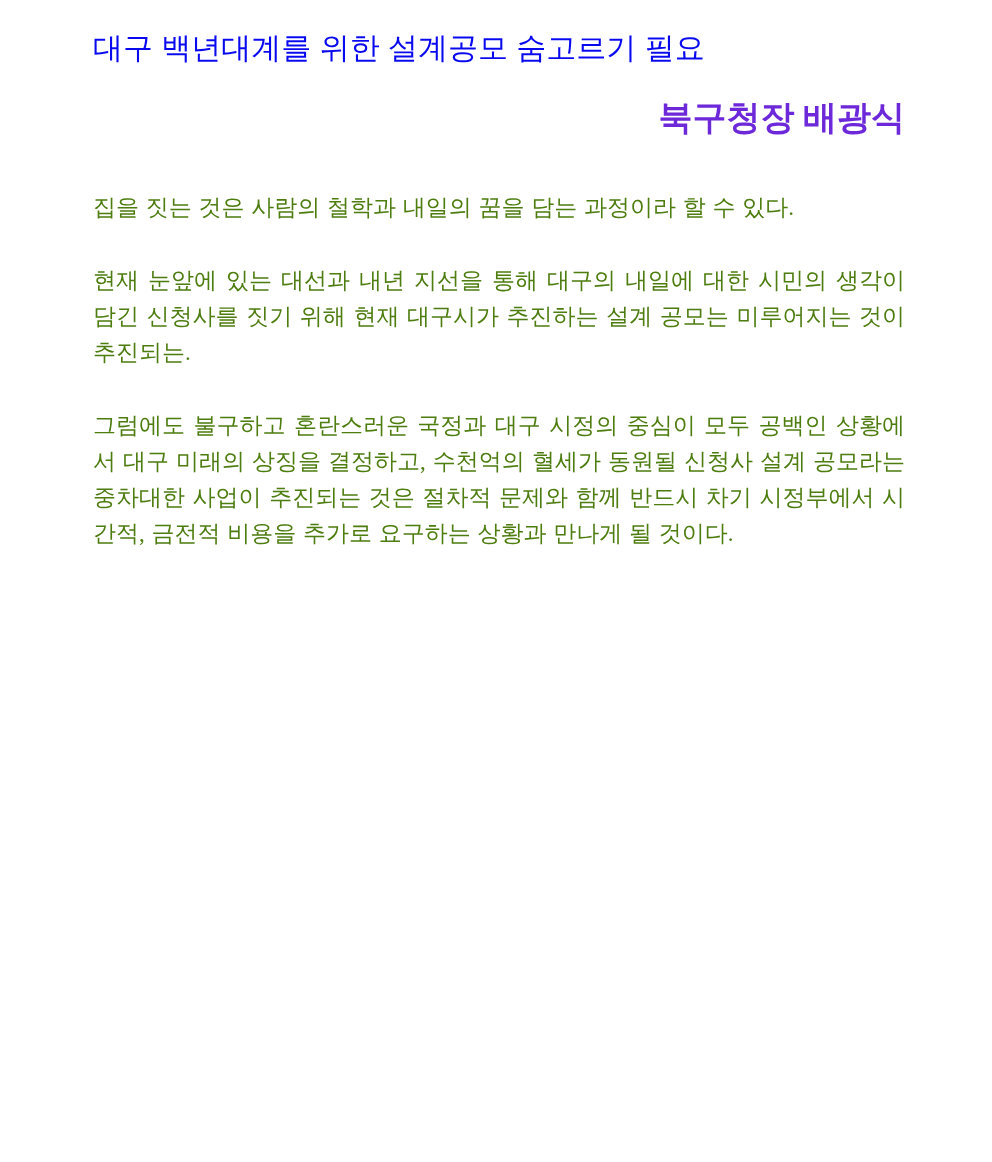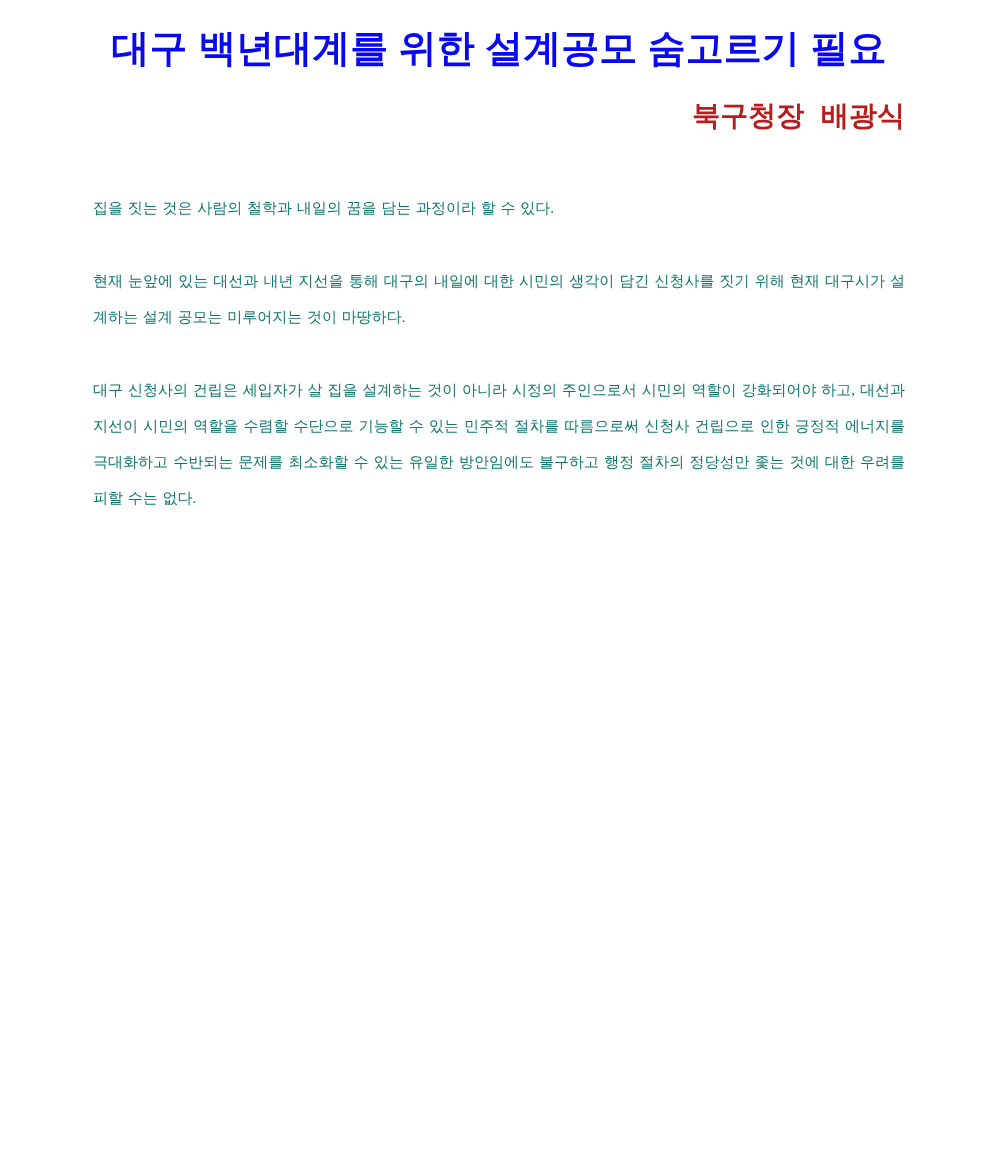--- a/index.html
+++ b/index.html
@@ -11,57 +11,56 @@
     position: relative;
     width: 992px;
     height: 1162px;
     box-sizing: border-box;
     background: #ffffff;
     padding: 20px 87px 0 93px;
     overflow: hidden;
   }
   .doc-title {
     margin: 0;
-    text-align: center;
     font-family: "Liberation Sans", "DejaVu Sans", sans-serif;
-    font-weight: 700;
-    font-size: 38px;
+    font-weight: 400;
+    font-size: 30px;
     line-height: 56px;
     letter-spacing: 0px;
     white-space: nowrap;
   }
   .byline {
     margin-top: 26px;
     text-align: right;
-    font-family: Liberation Mono, monospace;
+    font-family: Liberation Serif, serif;
     font-weight: 700;
-    font-size: 28px;
+    font-size: 34px;
     line-height: 32px;
-    color: #b91c1c;
+    color: #6d28d9;
   }
   .doc-body {
     margin-top: 56px;
     font-family: "Liberation Serif", "DejaVu Serif", serif;
-    font-size: 15px;
+    font-size: 23px;
     line-height: 36px;
-    color: #0f766e;
+    color: #4d7c0f;
   }
   .doc-body p {
     margin: 0 0 37px 0;
     text-align: justify;
     word-break: break-all;
     word-spacing: 1px;
   }
 </style>
 </head>
 <body>
 
 <div class="page">
   <h1 class="doc-title" style="color: rgb(9, 9, 240);">대구 백년대계를 위한 설계공모 숨고르기 필요</h1>
 
   <div class="byline">북구청장 배광식</div>
 
   <div class="doc-body">
       <p>집을 짓는 것은 사람의 철학과 내일의 꿈을 담는 과정이라 할 수 있다.</p>
-      <p>현재 눈앞에 있는 대선과 내년 지선을 통해 대구의 내일에 대한 시민의 생각이 담긴 신청사를 짓기 위해 현재 대구시가 설계하는 설계 공모는 미루어지는 것이 마땅하다.</p>
-      <p>대구 신청사의 건립은 세입자가 살 집을 설계하는 것이 아니라 시정의 주인으로서 시민의 역할이 강화되어야 하고, 대선과 지선이 시민의 역할을 수렴할 수단으로 기능할 수 있는 민주적 절차를 따름으로써 신청사 건립으로 인한 긍정적 에너지를 극대화하고 수반되는 문제를 최소화할 수 있는 유일한 방안임에도 불구하고 행정 절차의 정당성만 좇는 것에 대한 우려를 피할 수는 없다.</p>
+      <p>현재 눈앞에 있는 대선과 내년 지선을 통해 대구의 내일에 대한 시민의 생각이 담긴 신청사를 짓기 위해 현재 대구시가 추진하는 설계 공모는 미루어지는 것이 추진되는.</p>
+      <p>그럼에도 불구하고 혼란스러운 국정과 대구 시정의 중심이 모두 공백인 상황에서 대구 미래의 상징을 결정하고, 수천억의 혈세가 동원될 신청사 설계 공모라는 중차대한 사업이 추진되는 것은 절차적 문제와 함께 반드시 차기 시정부에서 시간적, 금전적 비용을 추가로 요구하는 상황과 만나게 될 것이다.</p>
     </div>
 </div>
 
 </body></html>

